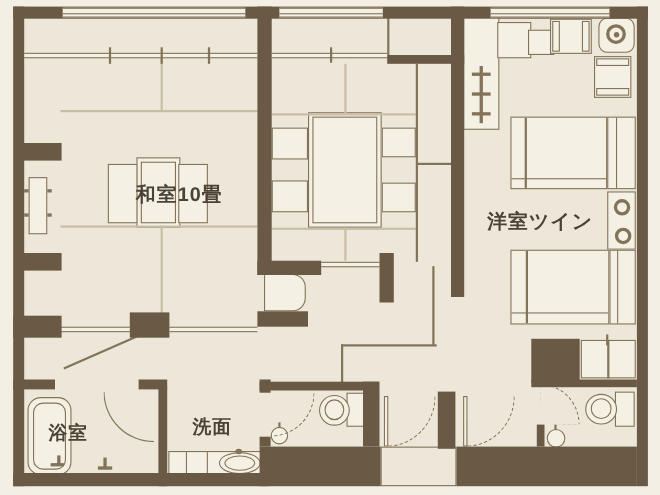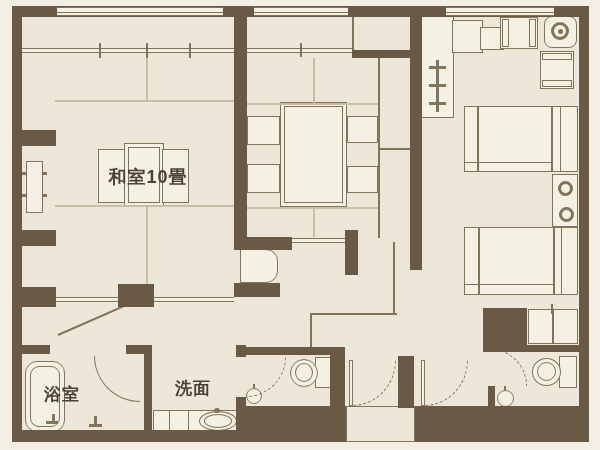--- a/index.html
+++ b/index.html
@@ -119,21 +119,22 @@
   <div class="mark" style="left:560px;top:107px;width:1px;height:64px"></div>
   <div class="furn" style="left:552px;top:174px;width:26px;height:53px"></div>
   <div style="left:558px;top:181px;width:15px;height:15px;border:3px solid var(--ln,#837358);border-radius:50%;background:var(--furn,#f4f0e4)"></div>
   <div style="left:559px;top:207px;width:15px;height:15px;border:3px solid var(--ln,#837358);border-radius:50%;background:var(--furn,#f4f0e4)"></div>
   <div class="furn" style="left:464px;top:227px;width:90px;height:68px"></div>
   <div class="mark" style="left:478px;top:228px;width:2px;height:66px"></div>
   <div class="mark" style="left:465px;top:284px;width:88px;height:1px"></div>
   <div class="furn" style="left:554px;top:227px;width:24px;height:68px"></div>
   <div class="mark" style="left:561px;top:228px;width:1px;height:66px"></div>
 
-  <span class="label" style="left:148px;top:177px">和室10畳</span>
+  <span class="label" style="left:163px;top:177px">和室10畳</span>
+  <span class="label" style="left:491px;top:201px">洋室ツイン</span>
   <span class="label small" style="left:62px;top:394px">浴室</span>
   <span class="label small" style="left:193px;top:388px">洗面</span>
 <div class="tatami" style="left: 55px; top: 100px; width: 179px; height: 2px; z-index: 1;"></div>
     <div class="tatami" style="left: 55px; top: 205px; width: 179px; height: 2px; z-index: 1;"></div>
     <div class="tatami" style="left: 146px; top: 53px; width: 2px; height: 47px; z-index: 1;"></div>
     <div class="tatami" style="left: 146px; top: 205px; width: 2px; height: 93px; z-index: 1;"></div>
     <div class="tatami" style="left: 247px; top: 103px; width: 131px; height: 2px; z-index: 1;"></div>
     <div class="tatami" style="left: 247px; top: 207px; width: 131px; height: 2px; z-index: 1;"></div>
     <div class="tatami" style="left: 313px; top: 58px; width: 2px; height: 45px; z-index: 1;"></div>
     <div class="tatami" style="left: 313px; top: 207px; width: 2px; height: 30px; z-index: 1;"></div>

